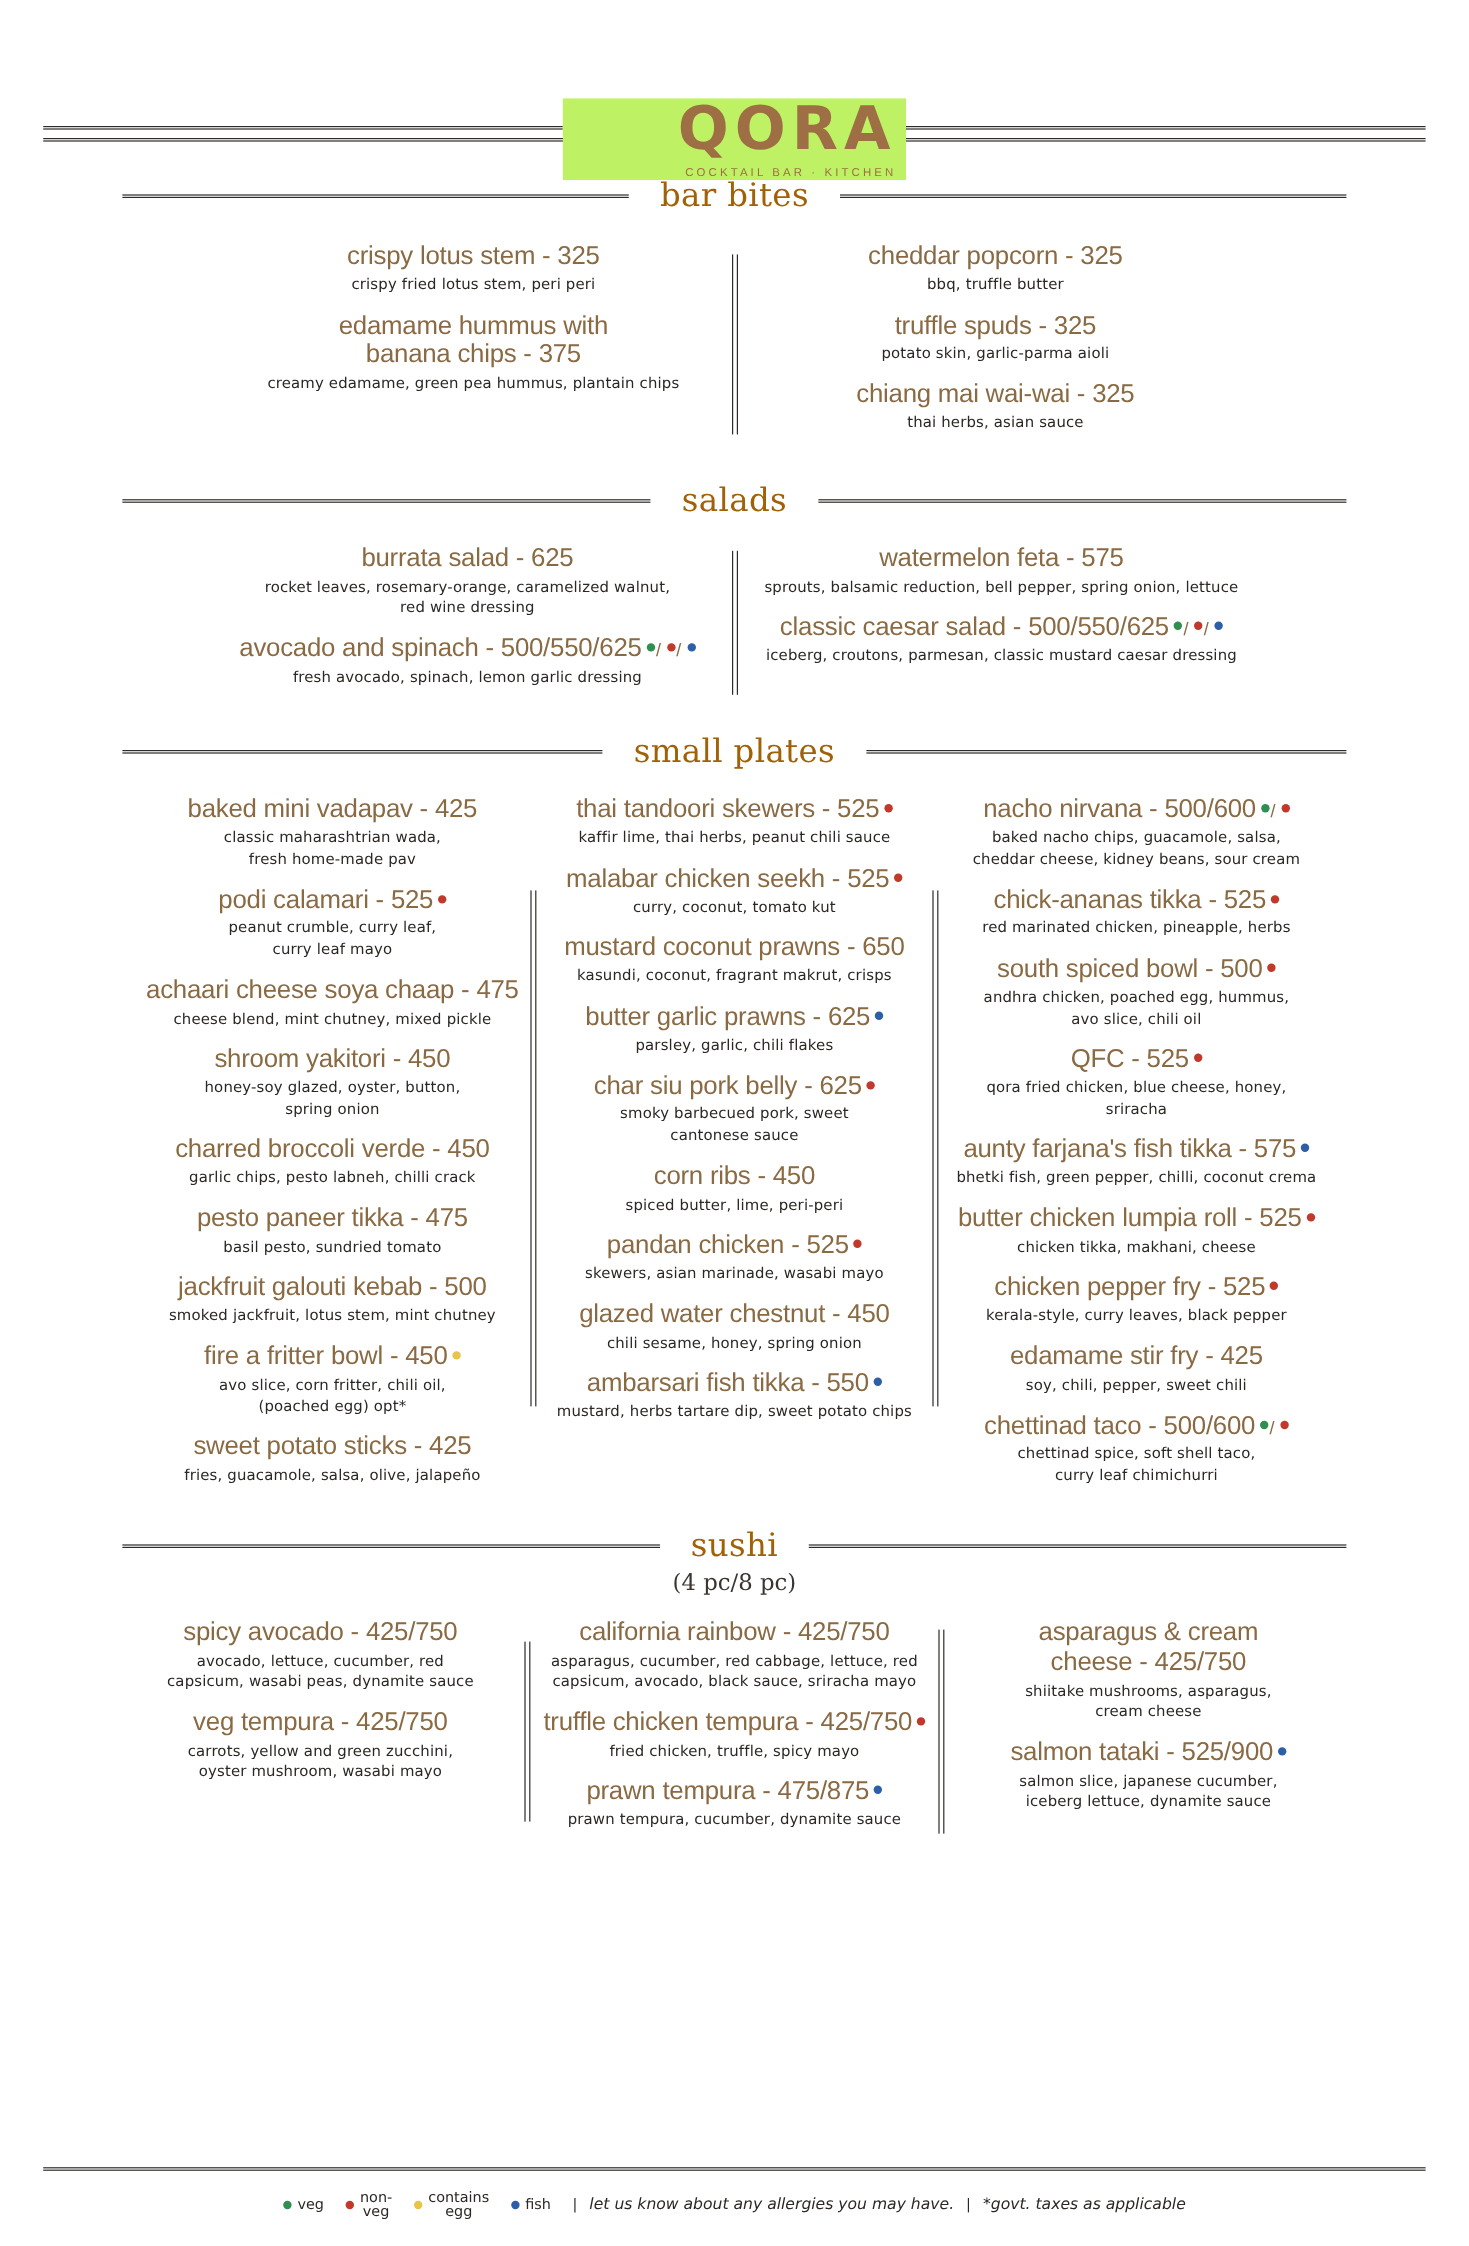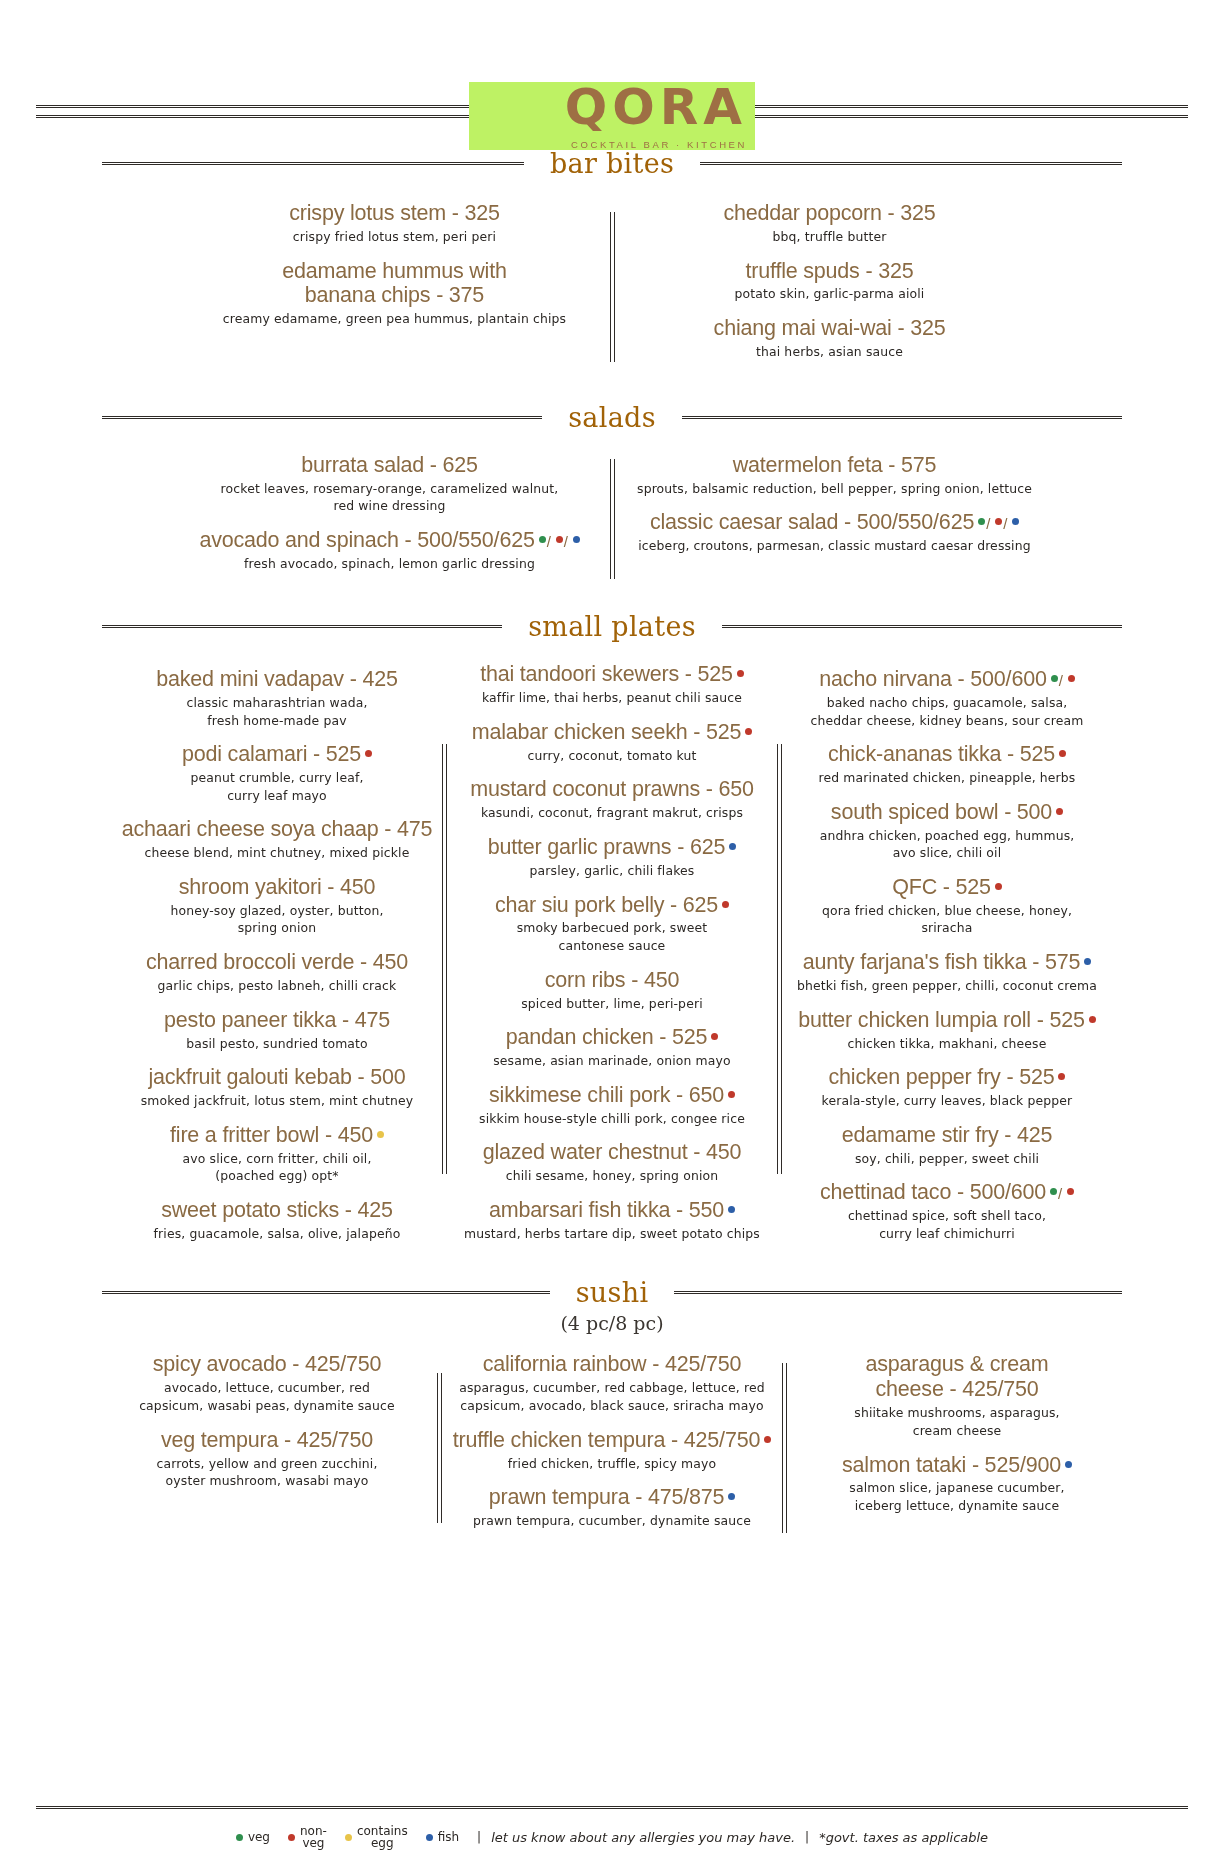--- a/index.html
+++ b/index.html
@@ -157,21 +157,21 @@
   .bar-bites-cols { margin-top: 22px; }
   .bb-col { width: 430px; padding: 0 8px; box-sizing: border-box; }
   .bb-col.left { text-align: center; }
   .bb-col.right { text-align: center; }
 
   .salads-wrap { margin-top: 28px; }
   .salads-cols { margin-top: 20px; }
   .sal-col { width: 440px; padding: 0 6px; box-sizing: border-box; }
 
   .smallplates-wrap { margin-top: 26px; }
-  .sp-cols { margin-top: 20px; align-items: flex-end; }
+  .sp-cols { margin-top: 20px; }
   .sp-col { width: 330px; padding: 0 6px; box-sizing: border-box; }
 
   .sushi-wrap { margin-top: 22px; }
   .sushi-cols { margin-top: 18px; }
   .su-col { width: 340px; padding: 0 6px; box-sizing: border-box; }
 
   
   .footer {
     position: absolute;
     left: 0; right: 0;
@@ -366,25 +366,21 @@
         <div class="item">
           <div class="item-name">char siu pork belly - 625<span class="dot" style="background: rgb(192, 57, 43);"></span></div>
           <div class="item-desc">smoky barbecued pork, sweet<br>cantonese sauce</div>
         </div>
         <div class="item">
           <div class="item-name">corn ribs - 450</div>
           <div class="item-desc">spiced butter, lime, peri-peri</div>
         </div>
         <div class="item">
           <div class="item-name">pandan chicken - 525<span class="dot" style="background: rgb(192, 57, 43);"></span></div>
-          <div class="item-desc">sesame, asian marinade, onion mayo</div>
-        </div>
-        <div class="item">
-          <div class="item-name">sikkimese chili pork - 650<span class="dot" style="background: rgb(192, 57, 43);"></span></div>
-          <div class="item-desc">sikkim house-style chilli pork, congee rice</div>
+          <div class="item-desc">skewers, asian marinade, wasabi mayo</div>
         </div>
         <div class="item">
           <div class="item-name">glazed water chestnut - 450</div>
           <div class="item-desc">chili sesame, honey, spring onion</div>
         </div>
         <div class="item">
           <div class="item-name">ambarsari fish tikka - 550<span class="dot" style="background: rgb(45, 95, 168);"></span></div>
           <div class="item-desc">mustard, herbs tartare dip, sweet potato chips</div>
         </div>
       </div>

